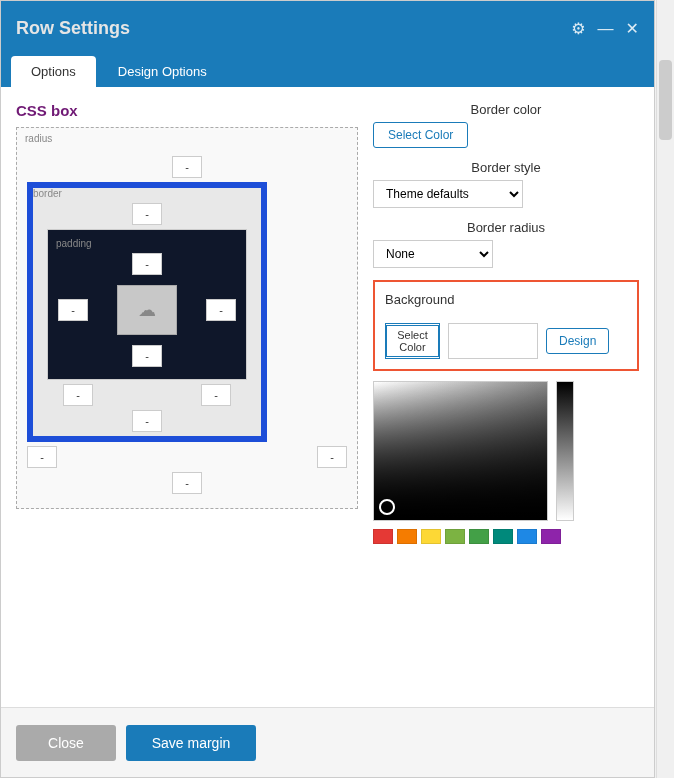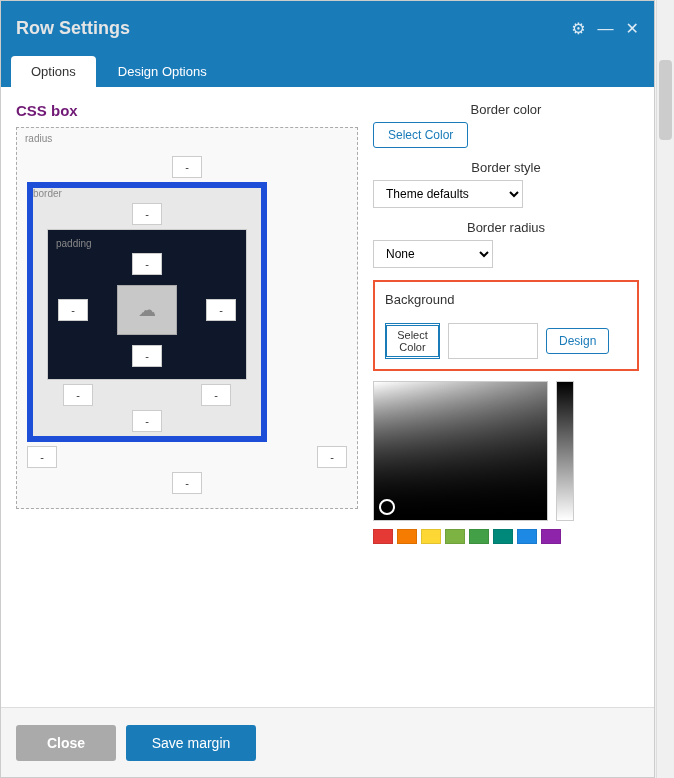--- a/index.html
+++ b/index.html
@@ -358,21 +358,20 @@
 
     .close-btn {
       background: #aaa;
       color: #fff;
       border: none;
       padding: 10px 25px;
       cursor: pointer;
       font-size: 14px;
       border-radius: 3px;
       min-width: 100px;
-      font-weight: bold;
     }
 
     .save-btn {
       background: #1a7bb9;
       color: #fff;
       border: none;
       padding: 10px 25px;
       cursor: pointer;
       font-size: 14px;
       border-radius: 3px;

